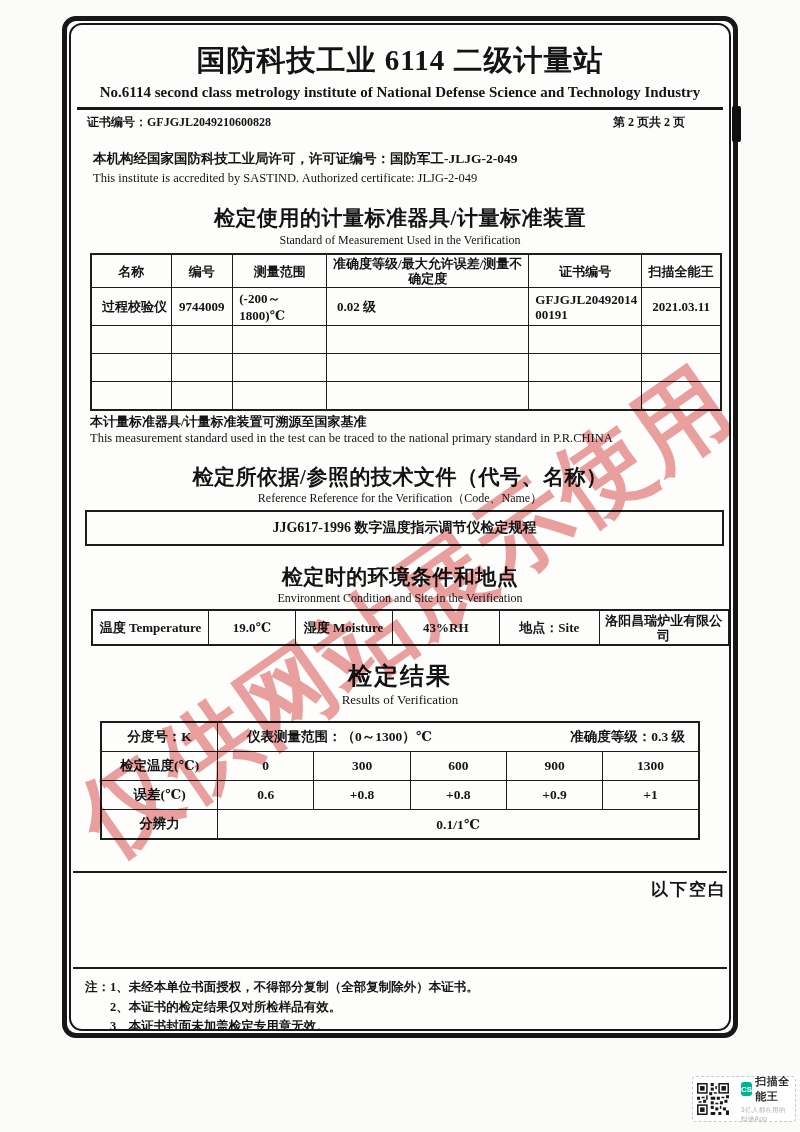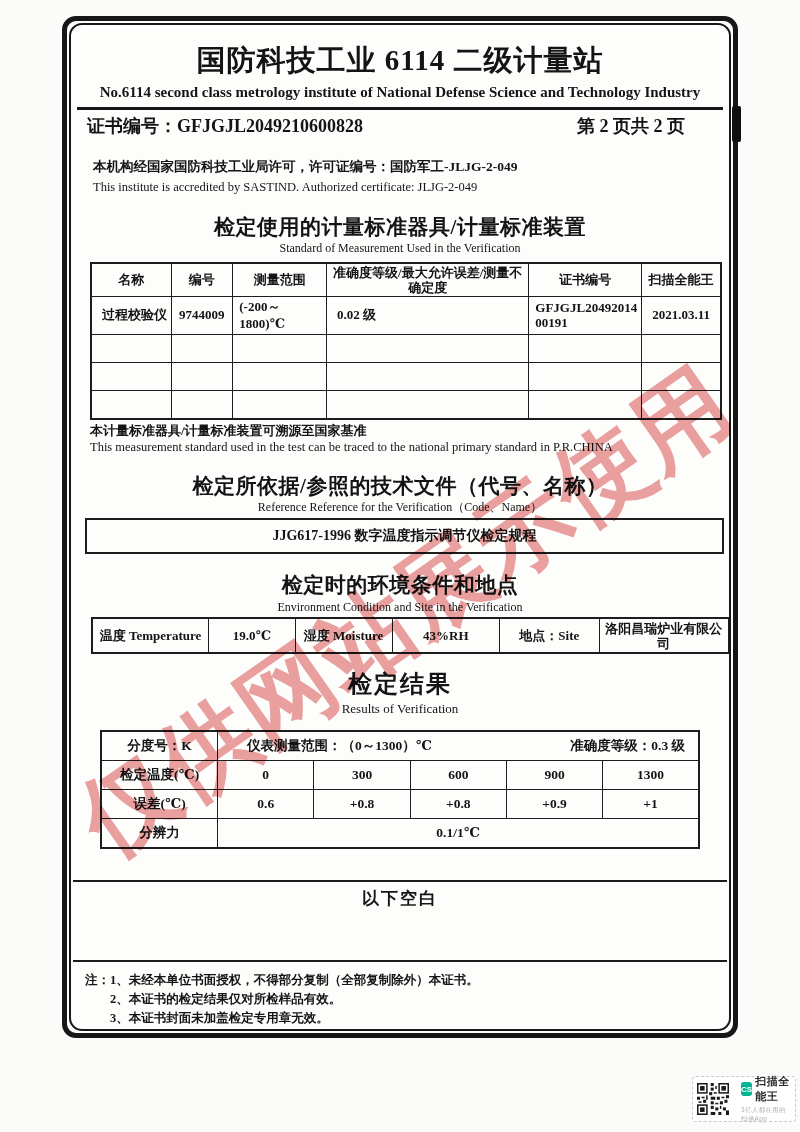--- a/index.html
+++ b/index.html
@@ -21,21 +21,21 @@
   .doc-title{
     margin:16px 8px 0;text-align:center;font-size:29px;font-weight:bold;
     letter-spacing:1px;line-height:1.35;
   }
   .doc-subtitle{
     margin-top:3px;text-align:center;font-size:15px;font-weight:bold;line-height:1.2;
   }
   .top-rule{margin:6px 6px 0;border:0;border-top:3px solid #171717;}
   .cert-row{
     margin-top:4px;padding:0 44px 0 16px;display:flex;justify-content:space-between;
-    font-size:18px;font-weight:bold;line-height:1.4;
+    font-size:12px;font-weight:bold;line-height:1.4;
   }
   .accred{margin-top:18px;padding-left:22px;}
   .accred-cn{font-size:13.5px;font-weight:bold;line-height:1.5;}
   .accred-en{font-size:12.5px;line-height:1.45;}
   .sec-title{margin-top:17px;text-align:center;font-size:21px;font-weight:bold;line-height:1.35;letter-spacing:.5px;}
   .sec-title-en{text-align:center;font-size:12px;line-height:1.3;}
   table{border-collapse:collapse;table-layout:fixed;}
   td{border:1.5px solid #1d1d1d;vertical-align:middle;font-size:13px;font-weight:bold;
      padding:1px 3px;overflow:hidden;}
   .std-table{margin:5px 0 0 19px;width:632px;border:2px solid #1d1d1d;}
@@ -56,21 +56,21 @@
   }
   .env-table{margin:2px 0 0 20px;width:639px;border:2px solid #1d1d1d;}
   .env-table td{text-align:center;height:31px;line-height:15px;}
   .res-title{margin-top:14px;text-align:center;font-size:24px;font-weight:bold;line-height:1.35;letter-spacing:2px;}
   .res-title-en{text-align:center;font-size:13px;line-height:1.3;}
   .res-table{margin:12px 0 0 29px;width:600px;border:2px solid #1d1d1d;}
   .res-table td{text-align:center;height:26px;font-size:13.5px;}
   .res-head-span{display:flex;justify-content:space-between;align-items:center;padding:0 10px 0 26px;}
   .blank-box{
     margin:31px 2px 0;border-top:2px solid #1d1d1d;border-bottom:2px solid #1d1d1d;
-    height:82px;box-sizing:content-box;text-align:center;
+    height:98px;box-sizing:content-box;text-align:right;
     font-size:17px;font-weight:bold;padding-top:5px;letter-spacing:2px;box-sizing:border-box;
   }
   .notes{margin-top:9px;padding-left:14px;display:flex;font-size:12.5px;font-weight:bold;line-height:1.55;}
   .notes-prefix{flex:0 0 auto;}
   .artifact-blob{position:absolute;background:#101010;border-radius:2px;}
   .watermark{
     position:absolute;left:55px;top:780px;z-index:5;pointer-events:none;
     transform:rotate(-35deg);transform-origin:0 0;
     font-size:94px;font-weight:bold;letter-spacing:2px;white-space:nowrap;
     color:rgba(213,66,66,0.50);mix-blend-mode:multiply;

